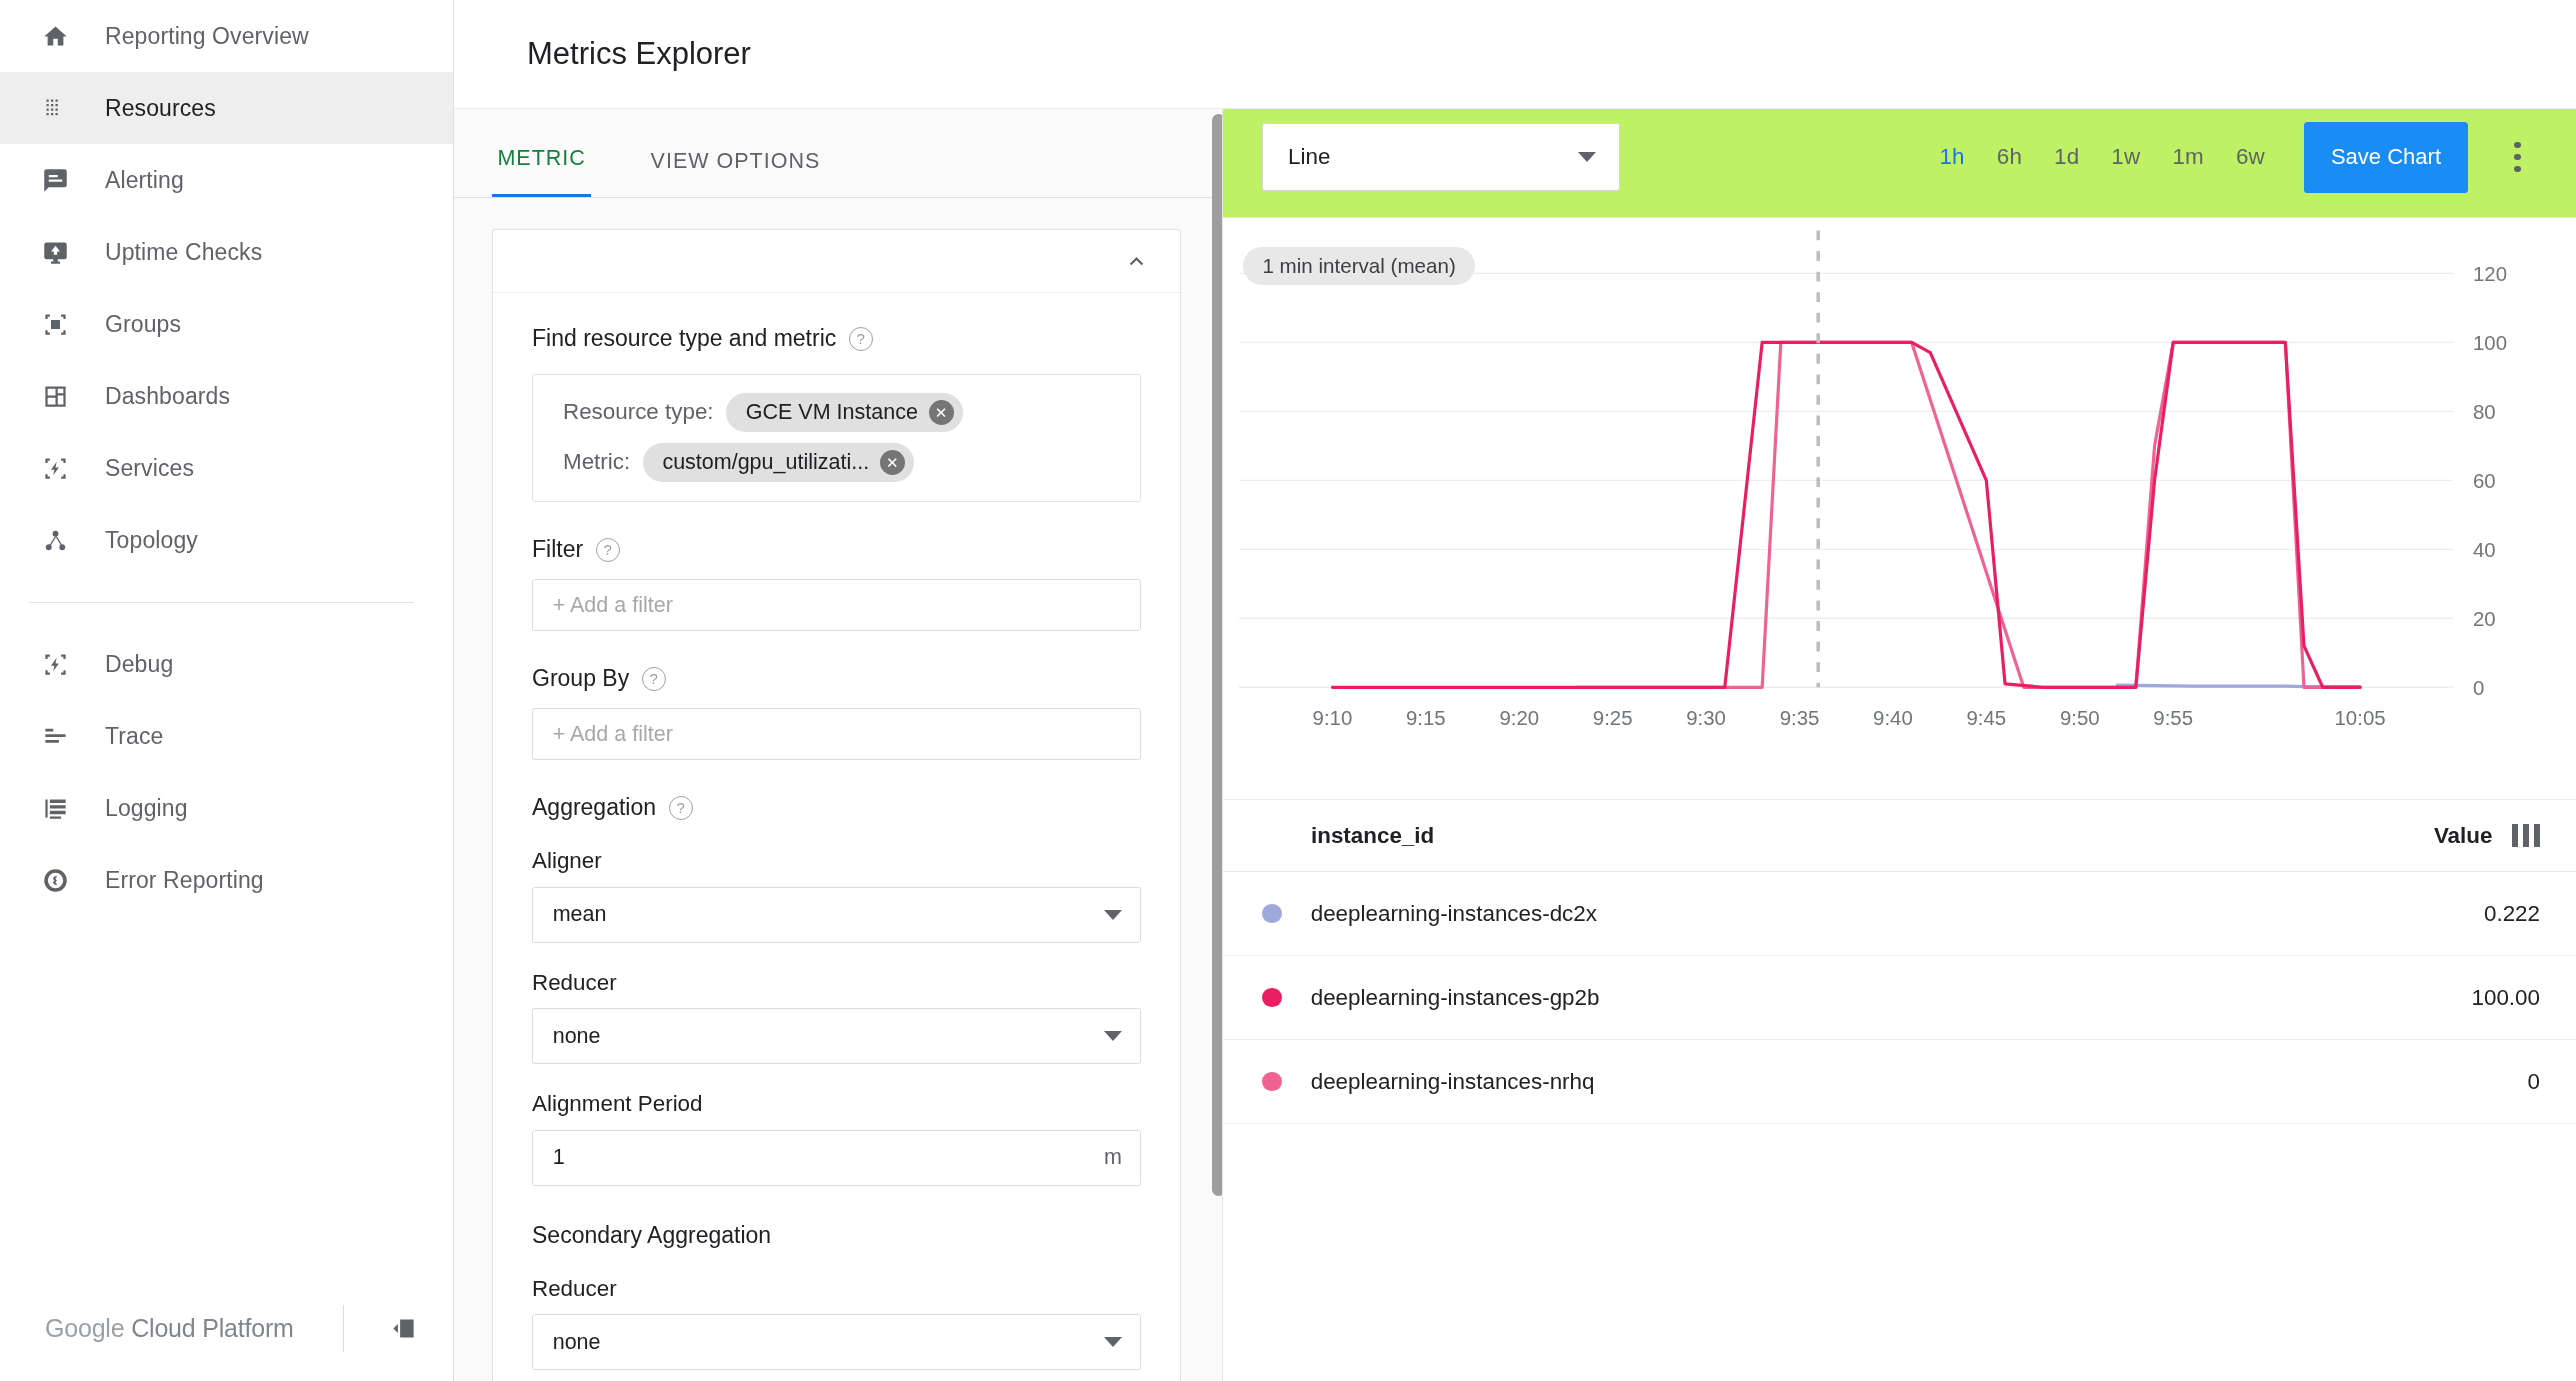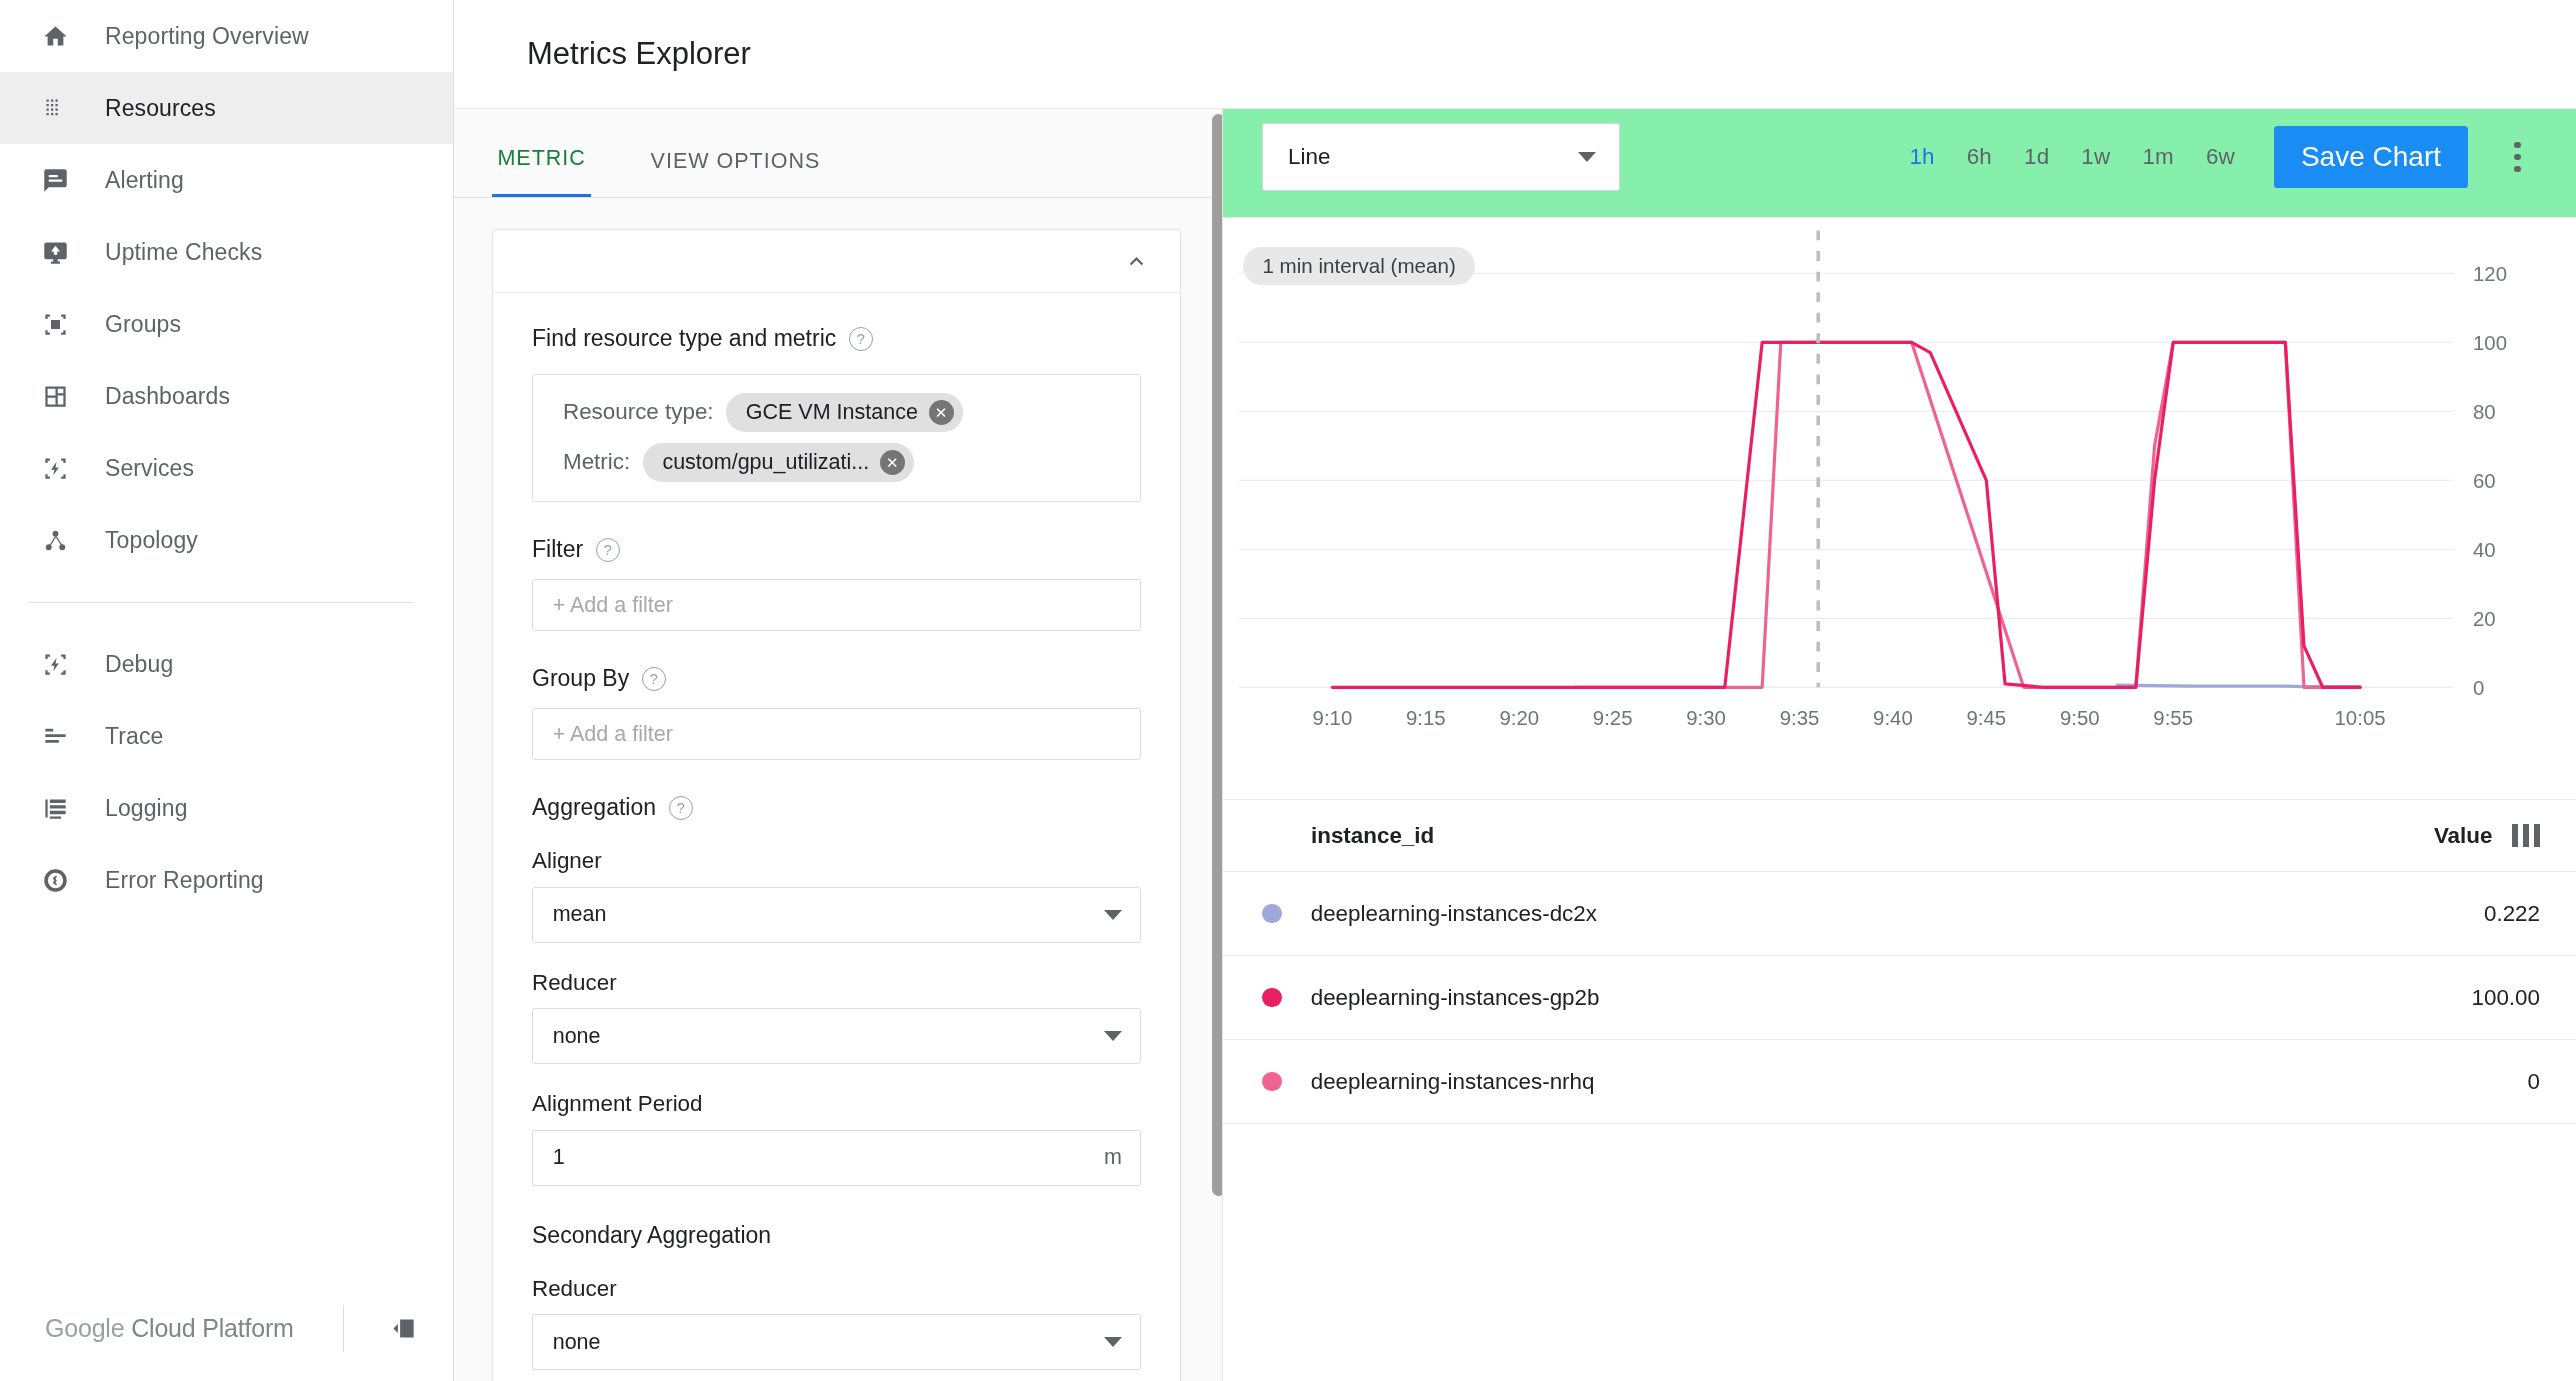--- a/index.html
+++ b/index.html
@@ -126,35 +126,35 @@
   .panel-scrollbar {
     position: absolute; top: 5.4px; width: 12.5px; left: 758px;
     background: #9e9e9e; border-radius: 7.2px; height: 1082px;
     cursor: pointer; z-index: 5;
   }
 
   
   .chart-panel { flex: 1; display: flex; flex-direction: column; background: #fff; min-width: 0; }
   .chart-toolbar {
     height: 109px; flex: 0 0 109px; display: flex; align-items: center;
-    padding: 0 36px 12px 39px; background: #86efac; border-bottom: 0.9px solid #e6e6e6;
+    padding: 0 36px 12px 39px; background: #bef264; border-bottom: 0.9px solid #e6e6e6;
   }
   .chart-type-select {
     width: 358px; height: 68px; border: 0.9px solid #d5d5d5; border-radius: 2.7px;
     background: #fff; display: flex; align-items: center; justify-content: space-between;
     padding: 0 23px 0 25px; font-size: 22.4px; color: #202124; cursor: pointer;
   }
   .toolbar-spacer { flex: 1; }
   .range-btn {
     font-size: 22.4px; color: #5f6368; margin-left: 32px; cursor: pointer; letter-spacing: 0.2px;
   }
   .range-btn.active { color: #1a73e8; }
   .save-chart {
     margin-left: 39px; background: #1a8df5; color: #fff; border: none;
-    height: 62px; padding: 0 27px; border-radius: 3.6px; font-size: 28px;
+    height: 71px; padding: 0 27px; border-radius: 3.6px; font-size: 22px;
     cursor: pointer; font-family: inherit;
   }
   .kebab { margin-left: 27px; width: 45px; height: 50px; display: flex; flex-direction: column;
            align-items: center; justify-content: center; gap: 5.4px; cursor: pointer; }
   .kebab i { width: 6.3px; height: 6.3px; background: #5f6368; border-radius: 50%; display: block; }
 
   .chart-area { position: relative; height: 581px; flex: 0 0 581px; background: #fff; }
   .interval-badge {
     position: absolute; left: 19.7px; top: 29px; background: #e8e8e8; border-radius: 19.7px;
     height: 38px; display: inline-flex; align-items: center; padding: 0 19.7px;

